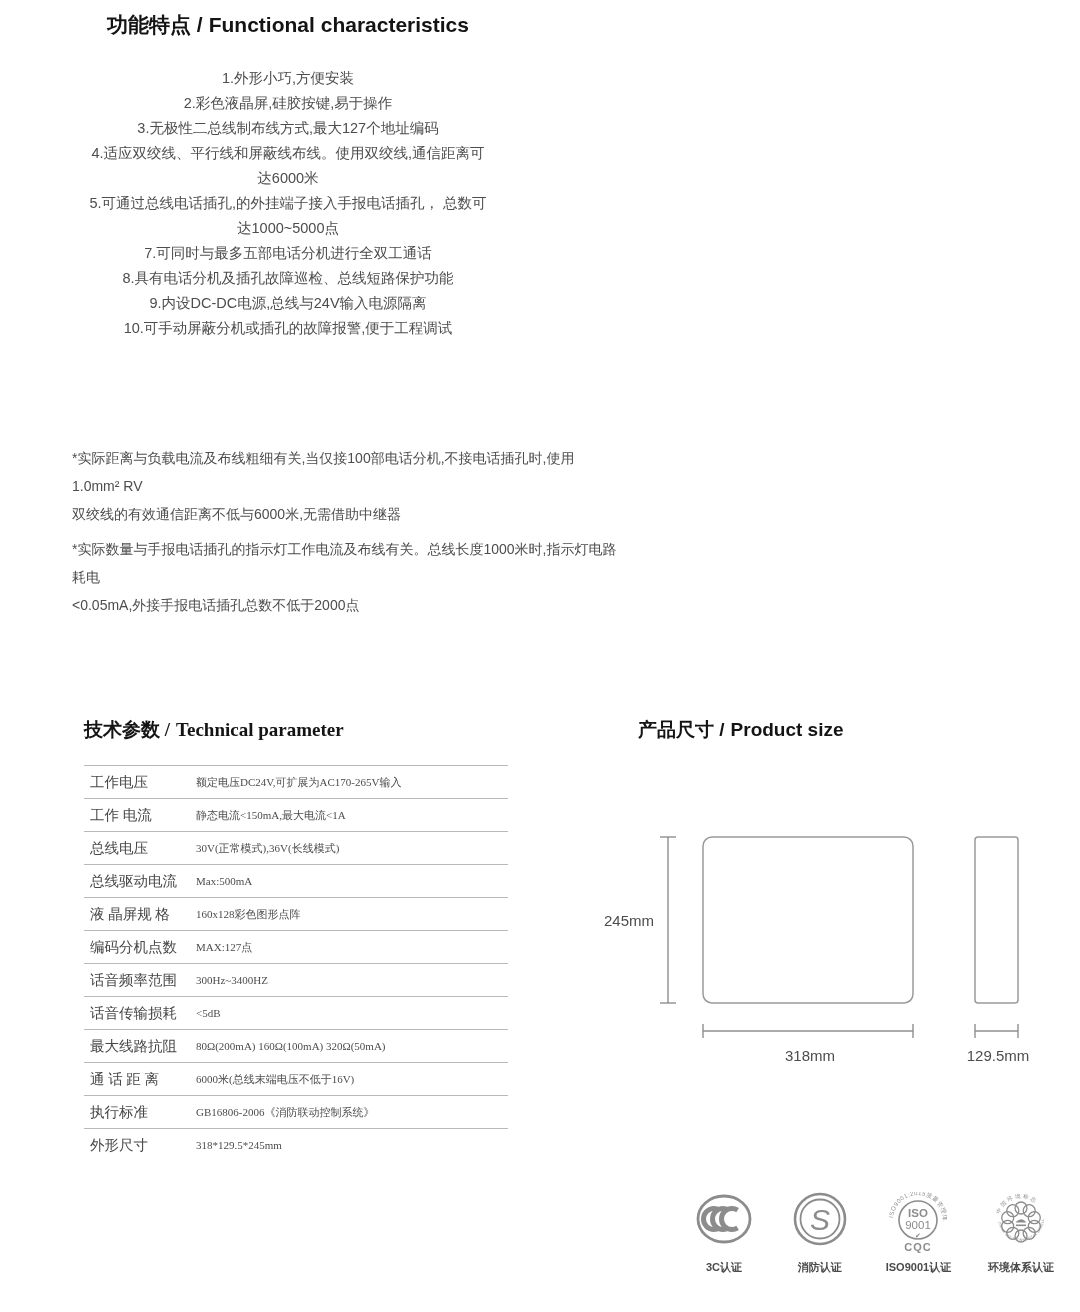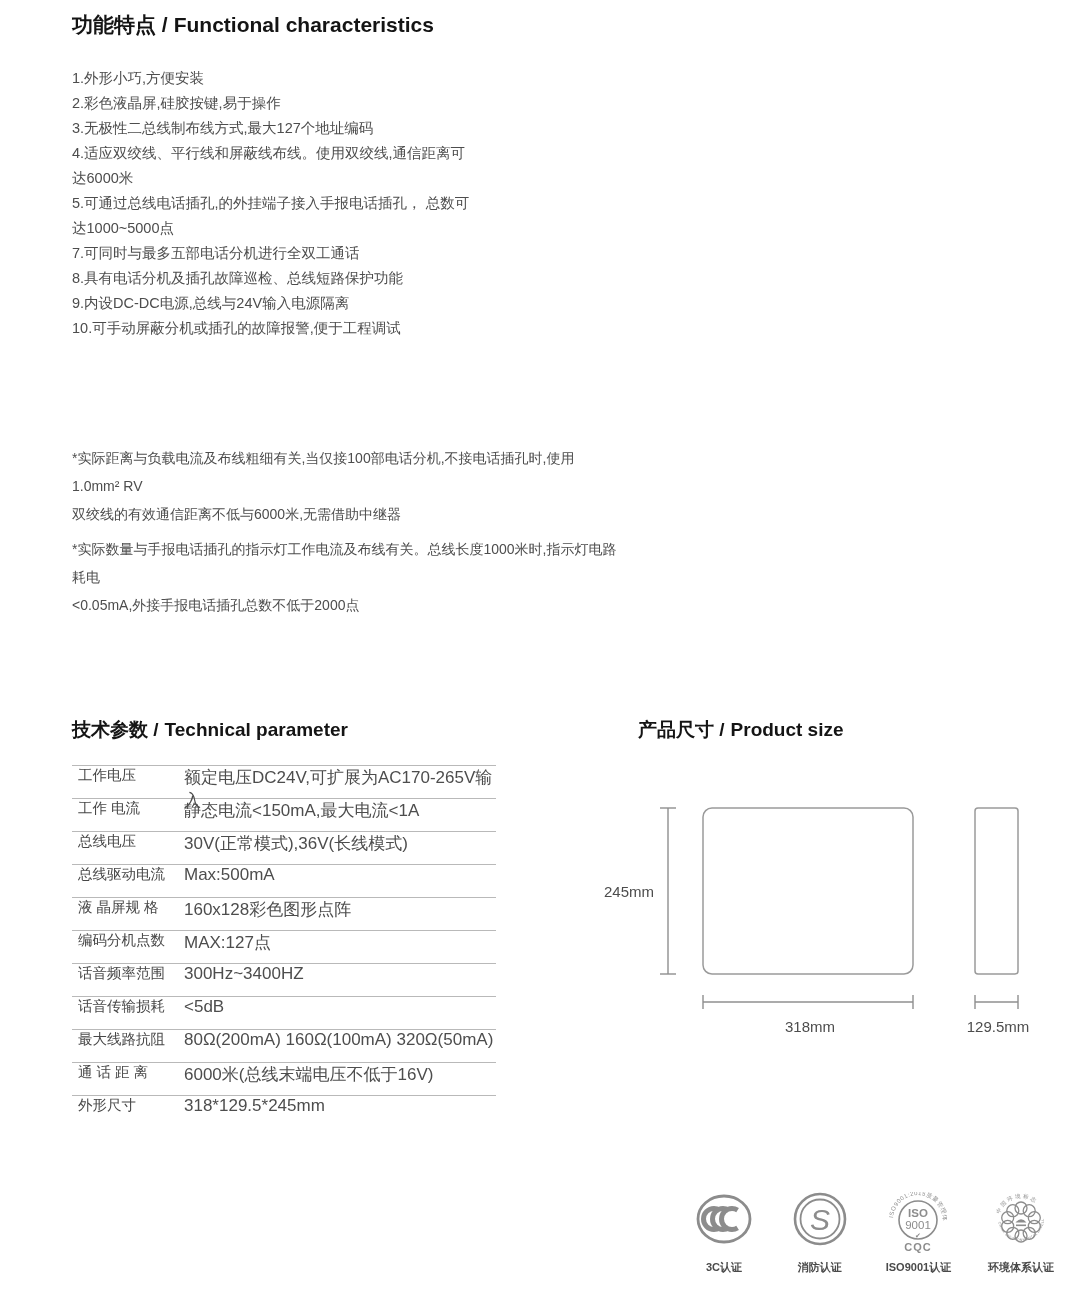--- a/index.html
+++ b/index.html
@@ -12,47 +12,47 @@
     font-family: "Liberation Sans", "DejaVu Sans", sans-serif;
     overflow: hidden;
   }
   .h1 { font-size: 21px; line-height: 30px; color: #141414; }
   .h1 .h-zh { font-weight: 700; }
   .h1 .h-en { font-weight: 600; margin-left: 6px; }
   .h2 { font-size: 19px; line-height: 28px; color: #141414; }
   .h2 .h-zh { font-weight: 700; }
   .h2 .h-en { font-weight: 600; margin-left: 6px; }
 
-  #features { position: absolute; left: 72px; top: 10px; width: 432px; }
+  #features { position: absolute; left: 72px; top: 10px; width: 432px; text-align: center; }
   #features ul { list-style: none; margin-top: 26px; }
   .feature-item {
     font-size: 14.5px; line-height: 25px; color: #4d4d4d;
     white-space: pre-line;
   }
 
   #notes { position: absolute; left: 72px; top: 444px; width: 548px; }
   .note {
     font-size: 14px; line-height: 28px; color: #4d4d4d;
     white-space: pre-line; margin-bottom: 7px;
   }
 
-  #tech { position: absolute; left: 72px; top: 716px; width: 424px; }
+  #tech { position: absolute; left: 84px; top: 716px; width: 424px; font-family: Liberation Serif, serif; }
   #tech .ttable { margin-top: 21px; }
   .trow {
-    display: flex; align-items: flex-start; height: 33px;
+    display: flex; align-items: center; height: 33px;
     border-top: 1px solid #b9b9b9;
   }
   .tlabel {
     flex: 0 0 112px; font-size: 14.5px; color: #474747; font-weight: 500;
     padding-left: 6px;
   }
-  .tvalue { flex: 1; font-size: 17px; color: #4d4d4d; }
+  .tvalue { flex: 1; font-size: 11px; color: #4d4d4d; }
 
   #size { position: absolute; left: 638px; top: 716px; }
-  #size-diagram { position: absolute; left: 570px; top: 780px; }
+  #size-diagram { position: absolute; left: 570px; top: 809px; }
   #size-diagram svg text {
     font-family: "Liberation Sans", "DejaVu Sans", sans-serif;
   }
 
   #certs {
     position: absolute; left: 694px; top: 1192px; width: 360px;
     display: flex; justify-content: space-between; align-items: flex-start;
   }
   .cert { display: flex; flex-direction: column; align-items: center; }
   .cert-label {
@@ -130,20 +130,24 @@
           <span class="tlabel">话音传输损耗</span>
           <span class="tvalue">&lt;5dB</span>
         </div>
       <div class="trow">
           <span class="tlabel">最大线路抗阻</span>
           <span class="tvalue">80Ω(200mA)  160Ω(100mA)  320Ω(50mA)</span>
         </div>
       <div class="trow">
           <span class="tlabel">通 话 距 离</span>
           <span class="tvalue">6000米(总线末端电压不低于16V)</span>
+        </div>
+      <div class="trow">
+          <span class="tlabel">执行标准</span>
+          <span class="tvalue">GB16806-2006《消防联动控制系统》</span>
         </div>
       <div class="trow">
           <span class="tlabel">外形尺寸</span>
           <span class="tvalue">318*129.5*245mm</span>
         </div>
     </div>
   </section>
 
   <section id="size">
     <div class="h2">

